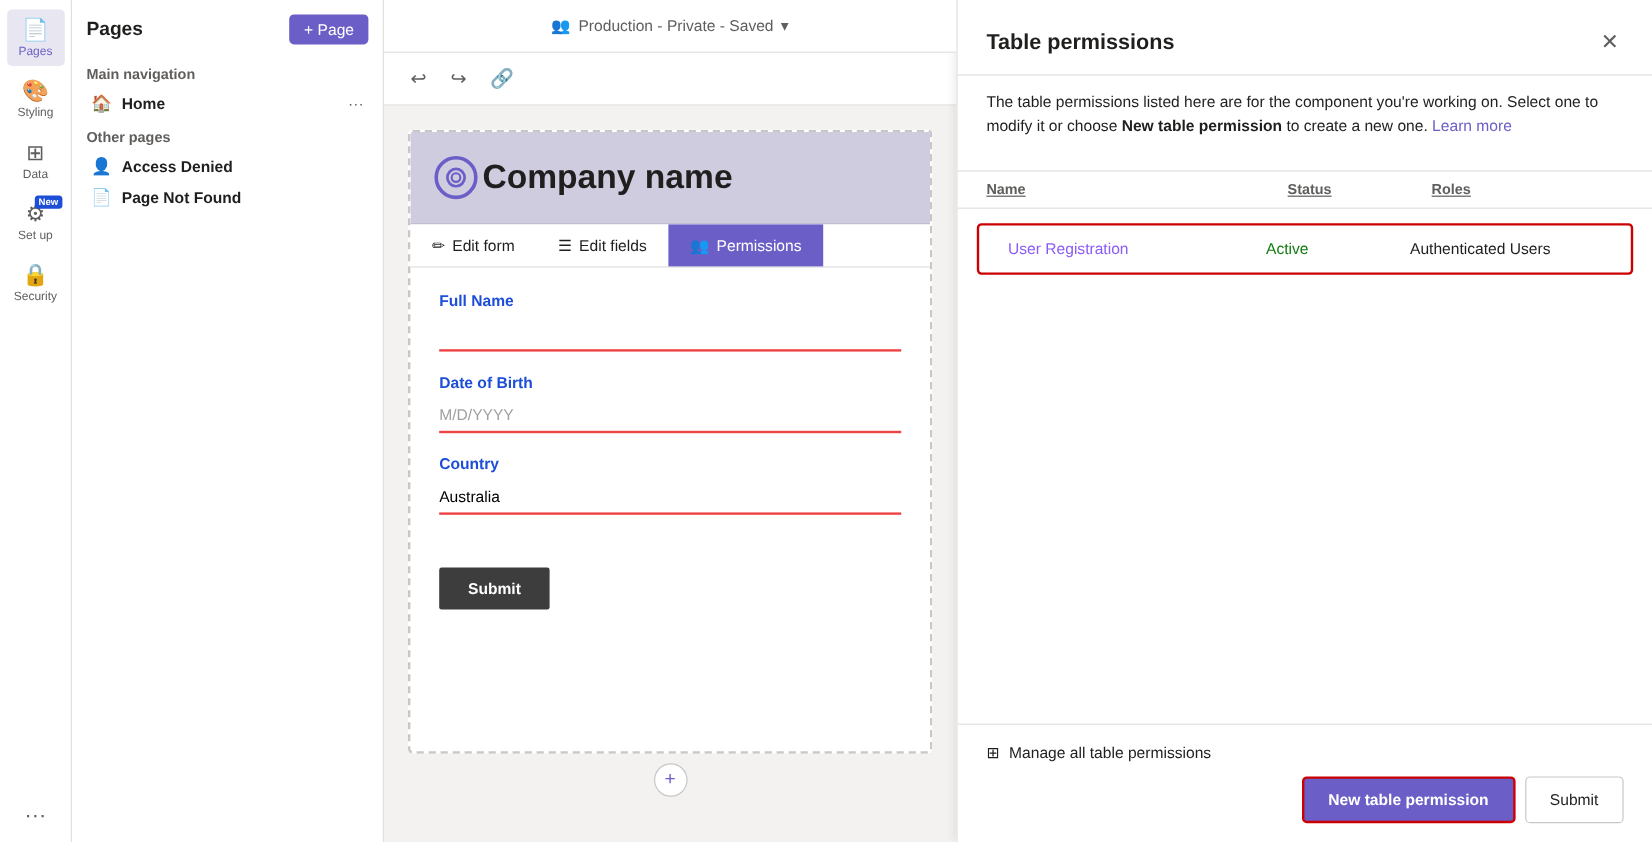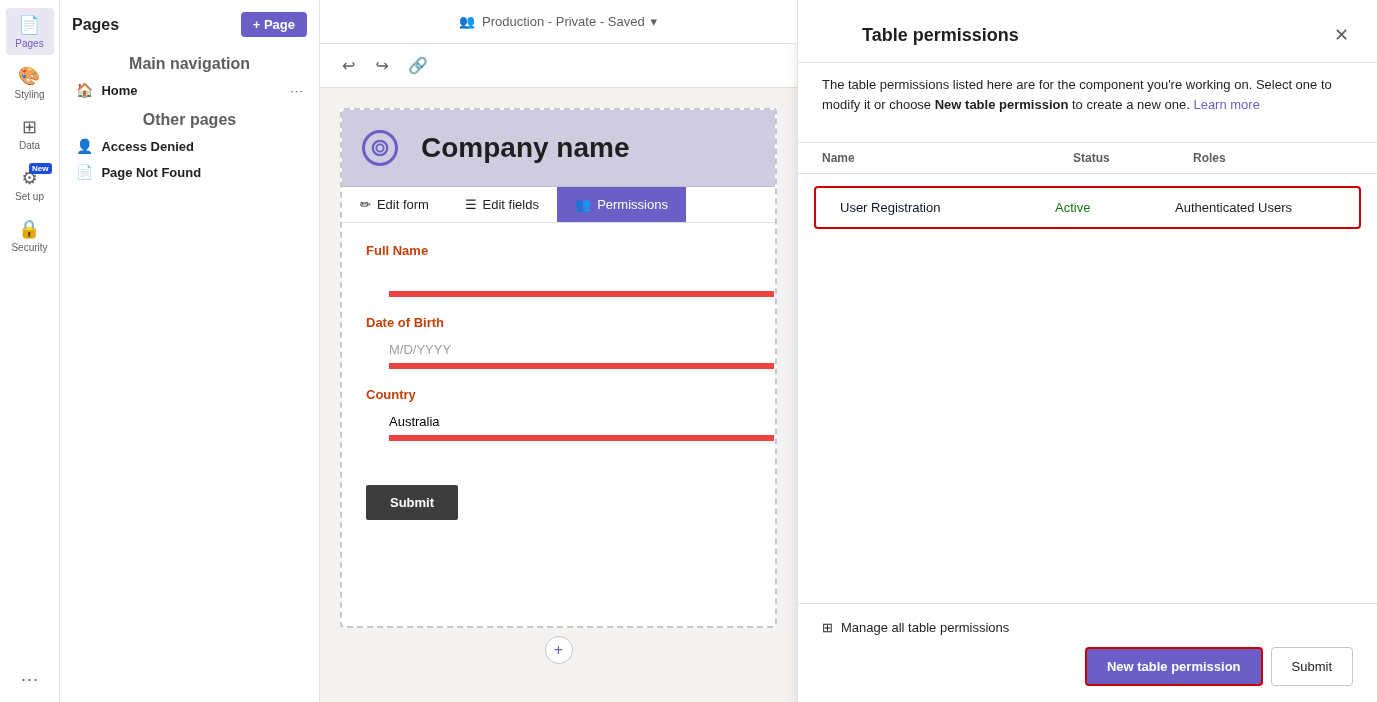--- a/index.html
+++ b/index.html
@@ -63,23 +63,22 @@
       background: #6b5fc7;
       color: white;
       border: none;
       border-radius: 4px;
       padding: 5px 12px;
       cursor: pointer;
       font-size: 13px;
       display: flex;
       align-items: center;
       gap: 4px;
-      font-weight: bold;
-    }
-    .section-label { font-size: 16px; font-weight: 600; color: #605e5c; padding: 8px 12px 4px 12px; text-align: center; }
+    }
+    .section-label { font-size: 12px; font-weight: 600; color: #605e5c; padding: 8px 12px 4px 12px; }
     .nav-item {
       display: flex;
       align-items: center;
       padding: 5px 12px;
       cursor: pointer;
       border-radius: 4px;
       margin: 0 4px;
     }
     .nav-item .nav-icon { margin-right: 8px; color: #6b5fc7; font-size: 14px; }
     .nav-item .nav-label { color: #201f1e; font-size: 13px; font-weight: bold; }
@@ -139,21 +138,21 @@
       border: 2px dashed #c7c7c7;
       border-radius: 4px;
       min-height: 520px;
       overflow: hidden;
     }
     .form-header {
       background: #d0cce0;
       padding: 20px;
       display: flex;
       align-items: center;
-      gap: 23px;
+      gap: 4px;
       border-bottom: 1px solid #c0bcd0;
     }
     .form-header-icon {
       width: 36px; height: 36px;
       border: 3px solid #6b5fc7;
       border-radius: 50%;
       display: flex; align-items: center; justify-content: center;
     }
     .form-header-title { font-size: 28px; font-weight: 600; color: #201f1e; }
     .form-tabs {
@@ -172,30 +171,29 @@
       border: none;
       background: none;
     }
     .form-tab.active {
       background: #6b5fc7;
       color: white;
       border-radius: 0;
     }
     .form-body { padding: 20px 24px; }
     .form-field-group { margin-bottom: 18px; }
-    .form-field-label { font-size: 13px; font-weight: 600; color: #c2410c; margin-bottom: 6px; }
+    .form-field-label { font-size: 13px; font-weight: 600; color: #1d4ed8; margin-bottom: 6px; }
     .form-field-input {
       width: 100%;
       border: none;
-      border-bottom: 6px solid #ef4444;
+      border-bottom: 2px solid #ef4444;
       padding: 6px 0;
       font-size: 13px;
       outline: none;
       background: transparent;
-      margin-left: 23px;
     }
     .form-field-input::placeholder { color: #a19f9d; }
     .submit-btn {
       background: #3d3d3d;
       color: white;
       border: none;
       padding: 10px 24px;
       font-size: 13px;
       font-weight: 600;
       cursor: pointer;
@@ -223,21 +221,21 @@
       flex-direction: column;
       box-shadow: -2px 0 8px rgba(0,0,0,0.08);
     }
     .panel-header {
       display: flex;
       align-items: center;
       justify-content: space-between;
       padding: 20px 24px 12px 24px;
       border-bottom: 1px solid #e0e0e0;
     }
-    .panel-title { font-size: 18px; font-weight: 600; color: #201f1e; margin-left: 40px; }
+    .panel-title { font-size: 18px; font-weight: 600; color: #201f1e; }
     .panel-close-btn {
       background: none;
       border: none;
       cursor: pointer;
       font-size: 18px;
       color: #605e5c;
       padding: 4px;
     }
     .panel-description {
       padding: 12px 24px 28px 24px;
@@ -249,33 +247,34 @@
     .panel-description strong { font-weight: 600; }
     .learn-more { color: #6b5fc7; cursor: pointer; text-decoration: none; }
     .panel-table-header {
       display: grid;
       grid-template-columns: 1fr 120px 160px;
       padding: 8px 24px;
       border-bottom: 1px solid #e0e0e0;
       font-size: 12px;
       font-weight: 600;
       color: #605e5c;
+      text-decoration: underline;
     }
     .panel-table-body { flex: 1; overflow-y: auto; }
     .permission-row {
       display: grid;
       grid-template-columns: 1fr 120px 160px;
       padding: 12px 24px;
       border: 2px solid #cc0000;
       margin: 12px 16px;
       border-radius: 4px;
       align-items: center;
       cursor: pointer;
     }
-    .permission-name { font-size: 13px; color: #0f172a; font-weight: 500; }
+    .permission-name { font-size: 13px; color: #8b5cf6; font-weight: 500; }
     .permission-status { font-size: 13px; color: #107c10; }
     .permission-roles { font-size: 13px; color: #201f1e; }
     .panel-footer {
       padding: 16px 24px;
       border-top: 1px solid #e0e0e0;
       display: flex;
       flex-direction: column;
       gap: 12px;
     }
     .manage-link {

